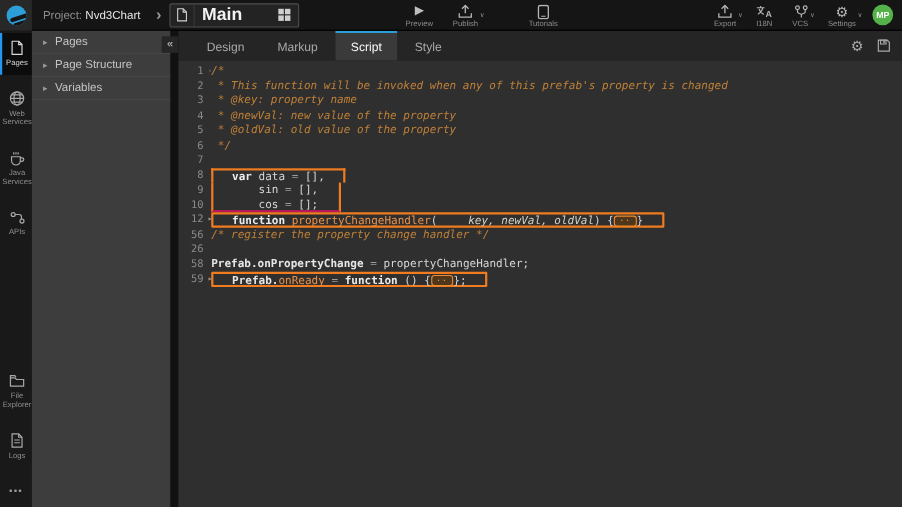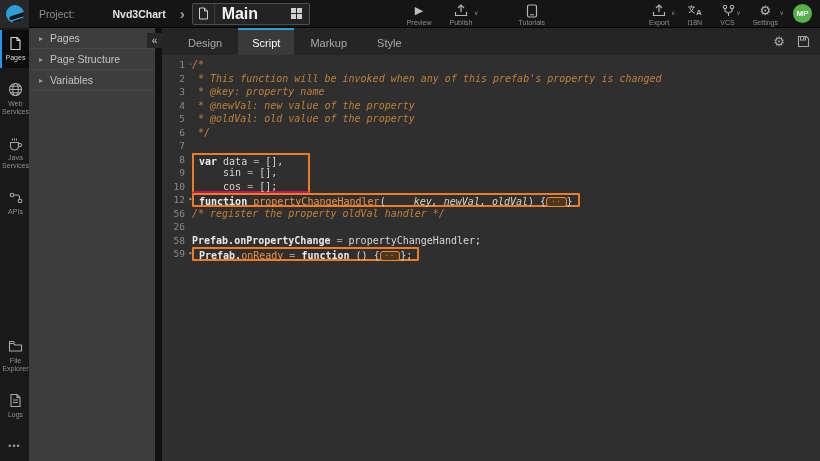--- a/index.html
+++ b/index.html
@@ -7,21 +7,21 @@
   body { font-family:"Liberation Sans", sans-serif; -webkit-font-smoothing:antialiased; }
   .app { width:820px; height:461px; display:flex; flex-direction:column; background:#151515; }
 
   
   .topbar { height:28px; background:#151515; display:flex; align-items:center; flex:0 0 28px; border-bottom:1px solid #000; position:relative; }
   .logo-tile { width:29px; height:28px; background:#282828; display:flex; align-items:center; justify-content:center; }
   .logo-swirl { width:18px; height:18px; border-radius:50%; background:#2d9fd8; position:relative; overflow:hidden; }
   .logo-swirl:before { content:""; position:absolute; left:3px; top:9px; width:18px; height:4px; background:#151515; transform:rotate(-18deg); border-radius:2px; }
   .logo-swirl:after { content:""; position:absolute; left:6px; top:14px; width:16px; height:3px; background:#151515; transform:rotate(-18deg); border-radius:2px; }
   .proj { margin-left:10px; font-size:10.5px; color:#8d8d8d; white-space:nowrap; }
-  .proj b { color:#e4e4e4; font-weight:bold;margin-left:35px; }
+  .proj b { color:#e4e4e4; font-weight:normal; }
   .top-chevron { color:#9a9a9a; font-size:15px; margin:0 7px 0 14px; font-weight:bold; }
   .page-tab { height:22px; width:118px; background:#232323; border:1px solid #4e4e4e; border-radius:2px; display:flex; align-items:center; }
   .page-tab .ficon { width:22px; height:20px; display:flex; align-items:center; justify-content:center; border-right:1px solid #3a3a3a; }
   .page-tab .ptitle { flex:1; font-size:16px; font-weight:bold; color:#f2f2f2; padding-left:7px; }
   .grid-icon { width:11px; height:11px; margin-right:7px; display:grid; grid-template-columns:5px 5px; grid-template-rows:5px 5px; gap:1px; }
   .grid-icon i { background:#cfcfcf; }
   .actions { display:flex; align-items:flex-start; }
   .act { display:flex; flex-direction:column; align-items:center; margin:0 9px; position:relative; cursor:default; padding-top:3px; }
   .act .ic { height:13px; display:flex; align-items:center; justify-content:center; color:#b9b9b9; font-size:12px; line-height:13px; }
   .act .lbl { font-size:7px; color:#8d8d8d; margin-top:2px; white-space:nowrap; }
@@ -68,21 +68,21 @@
   .gut .fold { position:absolute; right:-5px; top:0; font-size:7px; color:#9a9a9a; }
   .ctext { padding-left:4px; color:#d6d6d6; }
   .seg-c { color:#bf8038; font-style:italic; }
   .seg-k { color:#ececec; font-weight:bold; }
   .seg-fn { color:#ee9147; }
   .seg-i { color:#d8d2c2; font-style:italic;margin-left:28px; }
   .seg-o { color:#9c9c9c; }
   .seg-p { color:#d6d6d6; }
   .seg-b { color:#e6e6e6; font-weight:bold; }
   .pill { display:inline-block; border:1px solid #ef8c2d; background:#50371c; color:#f0a054; border-radius:3px; font-size:7px; line-height:8px; padding:0 4px; vertical-align:1px; letter-spacing:1px; }
-  .codebox { display:inline-block; border-left:2px solid #f07c1f; border-right:2px solid #f07c1f; padding:0 5px; height:13.5px; }
+  .codebox { display:inline-block; border-left:2px solid #f07c1f; border-right:2px solid #f07c1f; padding:0 17px; height:13.5px; }
   .box-start { border-top:2px solid #f07c1f; min-width:118px; }
   .box-mid   { min-width:118px; }
   .box-end   { border-bottom:2px solid #be185d; min-width:118px; }
   .box-single{ border:2px solid #f07c1f; border-radius:1px; }
 </style>
 </head>
 <body>
 
 <div class="app">
 
@@ -264,22 +264,22 @@
         </div>
       </div>
     <div class="gapcol">
       <div class="collapse-btn">«</div>
     </div>
 
     <div class="editor-col">
       <div class="tabbar">
         <span id="editor-tabs" style="display:flex;">
             <div class="etab">Design</div>
+            <div class="etab">Markup</div>
             <div class="etab active">Script</div>
-            <div class="etab">Markup</div>
             <div class="etab">Style</div>
           </span>
         <div class="tabbar-right">
           <div class="tb-ic">⚙</div>
           <div class="tb-ic">
             <svg width="13" height="13" viewBox="0 0 13 13">
                 <path d="M1.5 1.5h8l2 2v8h-10z" fill="none" stroke="#a8a8a8" stroke-width="1.1"></path>
                 <rect x="3.5" y="1.5" width="5" height="3.5" fill="none" stroke="#a8a8a8" stroke-width="1"></rect>
                 <rect x="6" y="2.2" width="1.4" height="2" fill="#a8a8a8"></rect>
               </svg>
@@ -291,20 +291,20 @@
           <div class="cline"><span class="gut">2</span><span class="ctext"><span class="seg-c"> * This function will be invoked when any of this prefab's property is changed</span></span></div>
           <div class="cline"><span class="gut">3</span><span class="ctext"><span class="seg-c"> * @key: property name</span></span></div>
           <div class="cline"><span class="gut">4</span><span class="ctext"><span class="seg-c"> * @newVal: new value of the property</span></span></div>
           <div class="cline"><span class="gut">5</span><span class="ctext"><span class="seg-c"> * @oldVal: old value of the property</span></span></div>
           <div class="cline"><span class="gut">6</span><span class="ctext"><span class="seg-c"> */</span></span></div>
           <div class="cline"><span class="gut">7</span><span class="ctext"></span></div>
           <div class="cline"><span class="gut">8</span><span class="ctext"><span class="codebox box-start"><span class="seg-k">var</span><span class="seg-p"> data </span><span class="seg-o">=</span><span class="seg-p"> [],</span></span></span></div>
           <div class="cline"><span class="gut">9</span><span class="ctext"><span class="codebox box-mid"><span class="seg-p">    sin </span><span class="seg-o">=</span><span class="seg-p"> [],</span></span></span></div>
           <div class="cline"><span class="gut">10</span><span class="ctext"><span class="codebox box-end"><span class="seg-p">    cos </span><span class="seg-o">=</span><span class="seg-p"> [];</span></span></span></div>
           <div class="cline"><span class="gut">12<span class="fold">▸</span></span><span class="ctext"><span class="codebox box-single"><span class="seg-k">function</span><span class="seg-p"> </span><span class="seg-fn">propertyChangeHandler</span><span class="seg-p">(</span><span class="seg-i">key, newVal, oldVal</span><span class="seg-p">) {</span><span class="pill">··</span><span class="seg-p">}</span></span></span></div>
-          <div class="cline"><span class="gut">56</span><span class="ctext"><span class="seg-c">/* register the property oldVal handler */</span></span></div>
+          <div class="cline"><span class="gut">56</span><span class="ctext"><span class="seg-c">/* register the property change handler */</span></span></div>
           <div class="cline"><span class="gut">26</span><span class="ctext"></span></div>
           <div class="cline"><span class="gut">58</span><span class="ctext"><span class="seg-b">Prefab.onPropertyChange</span><span class="seg-p"> </span><span class="seg-o">=</span><span class="seg-p"> propertyChangeHandler;</span></span></div>
           <div class="cline"><span class="gut">59<span class="fold">▸</span></span><span class="ctext"><span class="codebox box-single"><span class="seg-b">Prefab.</span><span class="seg-fn">onReady</span><span class="seg-p"> </span><span class="seg-o">=</span><span class="seg-p"> </span><span class="seg-k">function</span><span class="seg-p"> () {</span><span class="pill">··</span><span class="seg-p">};</span></span></span></div>
         </div>
     </div>
   </div>
 </div>
 
 </body></html>

